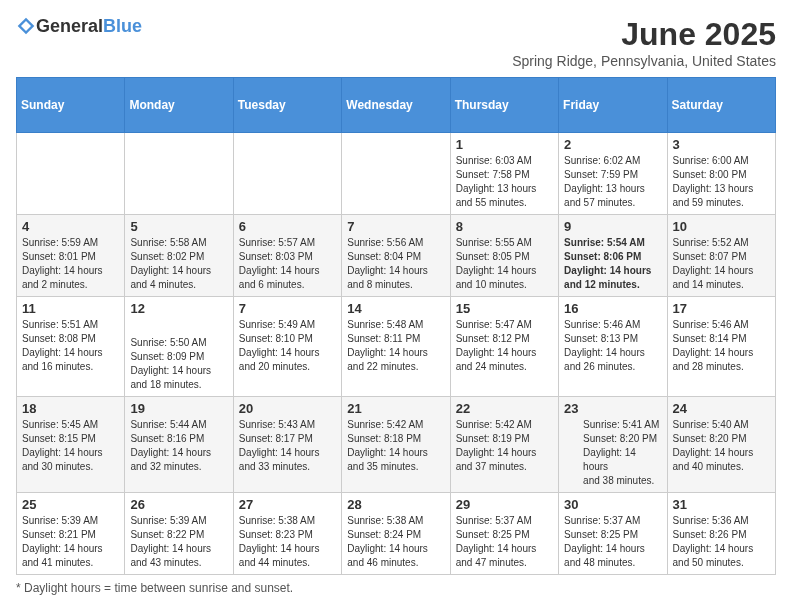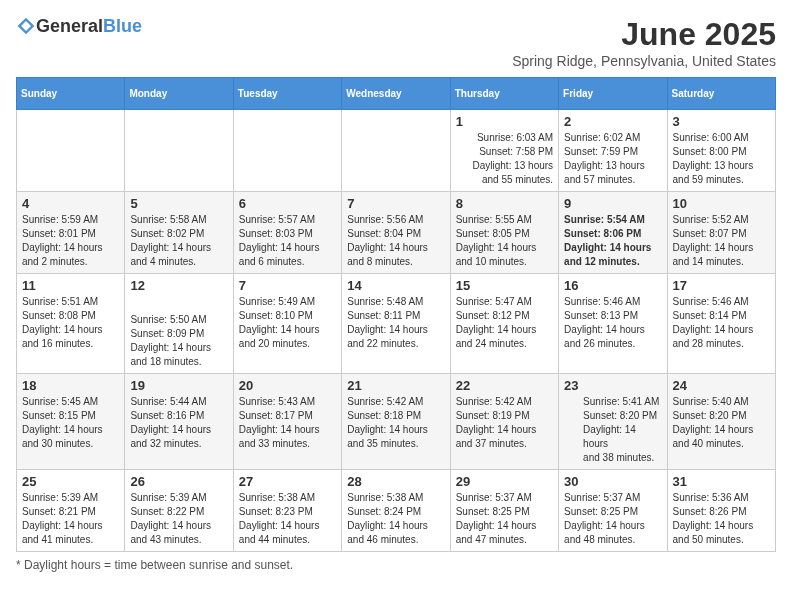--- a/index.html
+++ b/index.html
@@ -50,23 +50,23 @@
       text-align: right;
     }
     .calendar {
       width: 100%;
       border-collapse: collapse;
       border: 1px solid #ccc;
     }
     .calendar th {
       background-color: #4a90d9;
       color: #fff;
-      font-size: 10px;
-      font-weight: bold;
-      padding: 10px 4px;
+      font-size: 12px;
+      font-weight: bold;
+      padding: 20px 4px;
       text-align: left;
       border: 1px solid #3a7fc9;
     }
     .calendar td {
       vertical-align: top;
       border: 1px solid #ccc;
       padding: 4px 5px;
       width: 108px;
       min-height: 80px;
       font-size: 10.5px;
@@ -132,21 +132,21 @@
       </tr>
   </thead>
   <tbody id="calendar-body">
   <tr>
         <td class="empty-cell"></td>
         <td class="empty-cell"></td>
         <td class="empty-cell"></td>
         <td class="empty-cell"></td>
         <td>
           <span class="day-number">1</span>
-          <div class="day-info" style="white-space: pre-line; text-align: right;">Sunrise: 6:03 AM
+          <div class="day-info" style="white-space: pre-line;">Sunrise: 6:03 AM
 Sunset: 7:58 PM
 Daylight: 13 hours
 and 55 minutes.</div>
         </td>
         <td>
           <span class="day-number">2</span>
           <div class="day-info" style="white-space: pre-line;">Sunrise: 6:02 AM
 Sunset: 7:59 PM
 Daylight: 13 hours
 and 57 minutes.</div>

